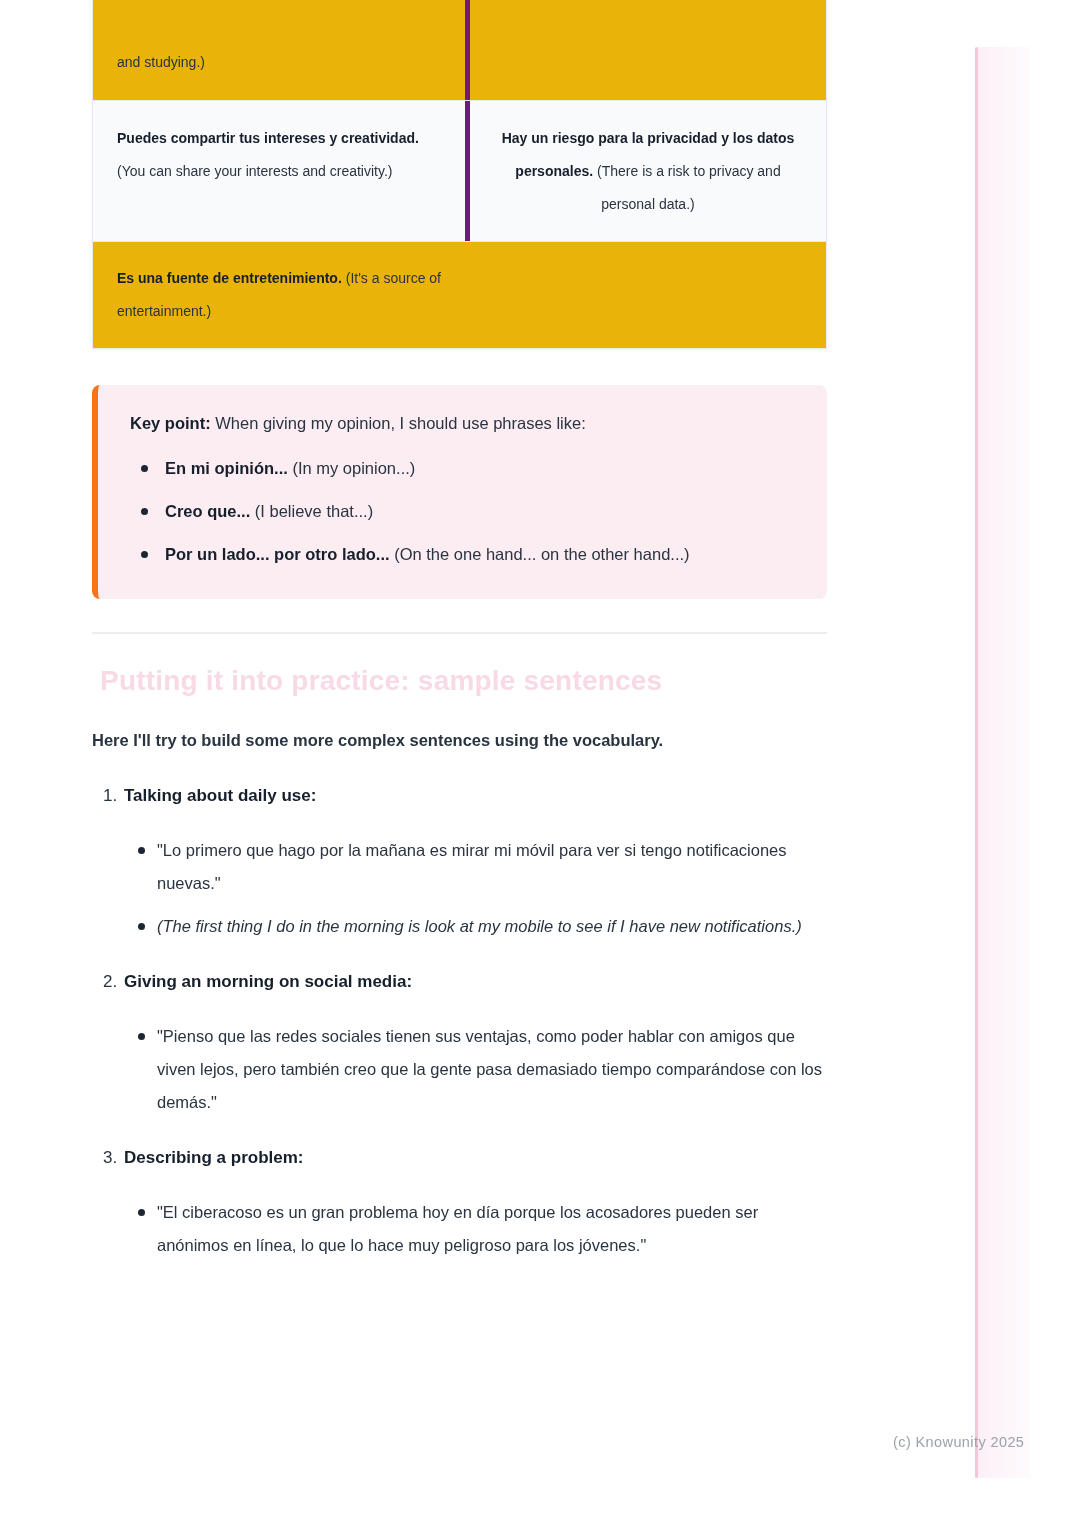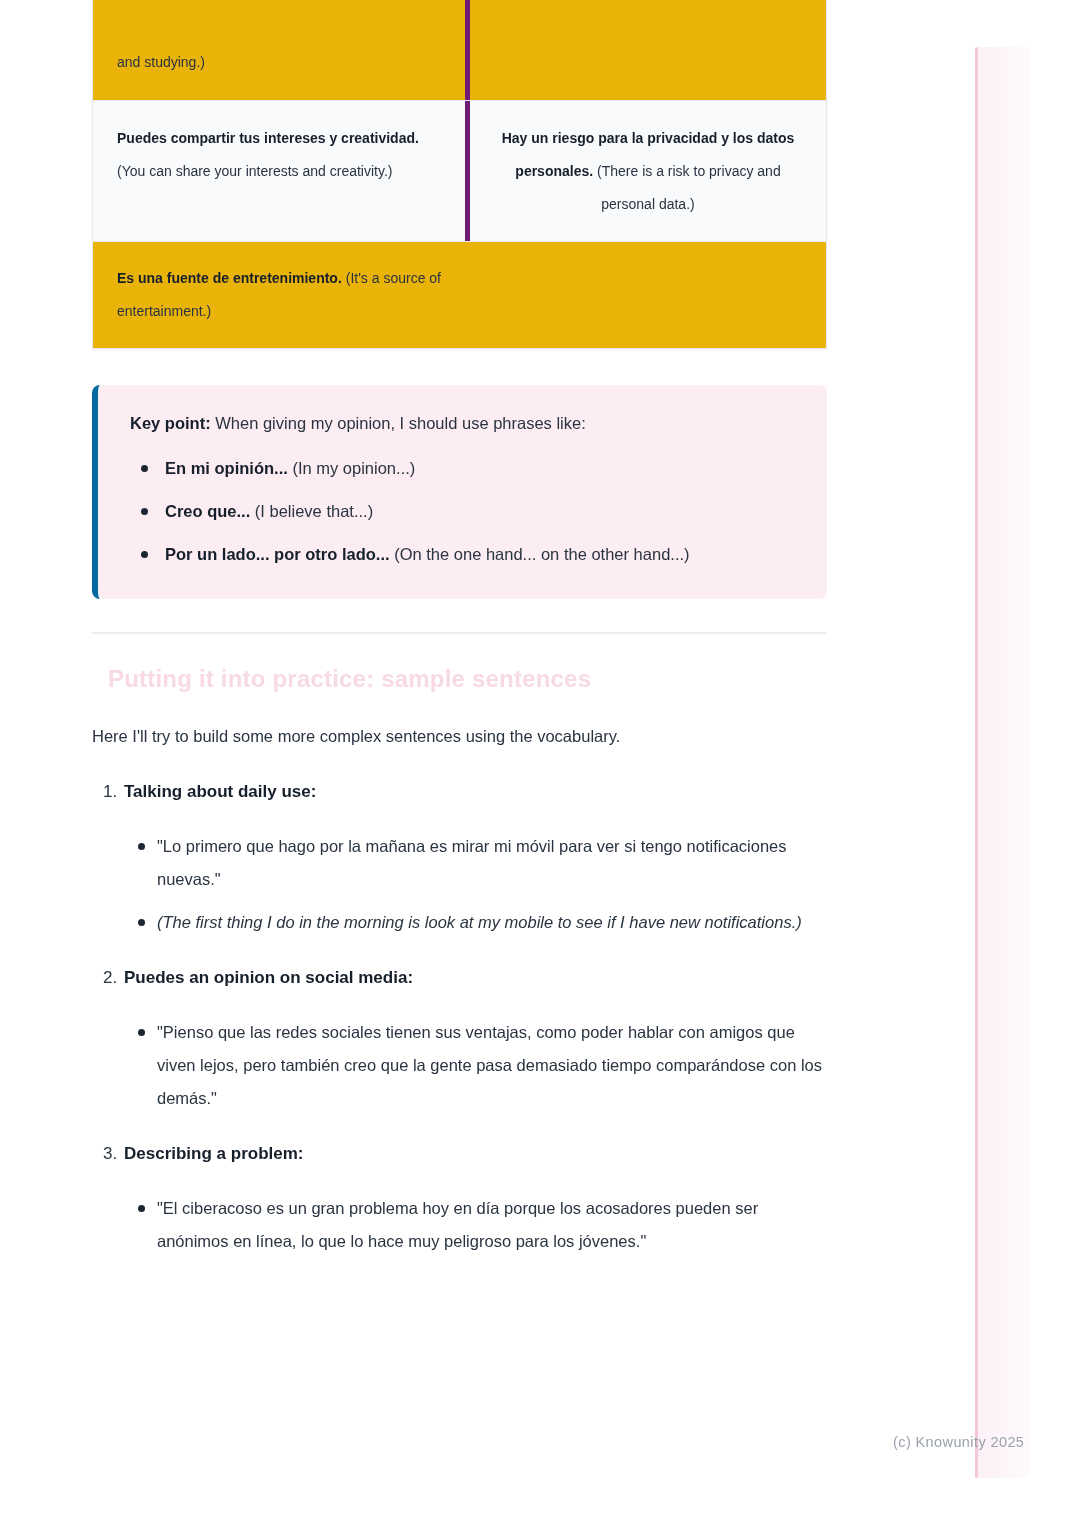--- a/index.html
+++ b/index.html
@@ -58,21 +58,21 @@
     box-sizing: border-box;
   }
   .t-cell + .t-cell { border-left: 5px solid #701a75; text-align: center; }
   .t-row.first .t-cell { height: 100px; padding-top: 46px; padding-bottom: 0; }
   .t-row.mid .t-cell { min-height: 140px; padding-top: 21px; padding-bottom: 20px; }
 
   
   .callout {
     margin-top: 36px;
     background: #fcedf3;
-    border-left: 6px solid #0369a1;
+    border-left: 6px solid #f97316;
     border-radius: 8px;
     padding: 22px 36px 28px 32px;
     font-size: 16.5px;
     line-height: 33px;
   }
   .callout-title { margin: 0; }
   .callout-list {
     list-style: none;
     margin: 12px 0 0 0;
     padding: 0;
@@ -92,30 +92,31 @@
     background: #1c2532;
   }
 
   
   .divider {
     border: none;
     border-top: 2px solid #ebedf0;
     margin: 33px 0 0 0;
   }
   .section-heading {
-    margin: 31px 0 0 16px;
-    font-size: 24px;
+    margin: 31px 0 0 8px;
+    font-size: 28px;
     font-weight: bold;
     color: #f8d9e6;
     letter-spacing: .2px;
   }
   .intro {
     margin: 27px 0 0 0;
     font-size: 16.5px;
     line-height: 33px;
+    font-weight: bold;
   }
   .numbered {
     list-style: none;
     margin: 22px 0 0 0;
     padding: 0;
     font-size: 16.5px;
     line-height: 33px;
   }
   .oli { margin-top: 22px; }
   .oli:first-child { margin-top: 0; }
@@ -198,21 +199,21 @@
             <span class="oli-title">Talking about daily use:</span>
           </div>
           <ul class="bullets">
             <li>"Lo primero que hago por la mañana es mirar mi móvil para ver si tengo notificaciones nuevas."</li>
             <li class="italic">(The first thing I do in the morning is look at my mobile to see if I have new notifications.)</li>
           </ul>
         </li>
         <li class="oli">
           <div class="oli-head">
             <span class="oli-num">2.</span>
-            <span class="oli-title">Puedes an opinion on social media:</span>
+            <span class="oli-title">Giving an morning on social media:</span>
           </div>
           <ul class="bullets">
             <li>"Pienso que las redes sociales tienen sus ventajas, como poder hablar con amigos que viven lejos, pero también creo que la gente pasa demasiado tiempo comparándose con los demás."</li>
           </ul>
         </li>
         <li class="oli">
           <div class="oli-head">
             <span class="oli-num">3.</span>
             <span class="oli-title">Describing a problem:</span>
           </div>

